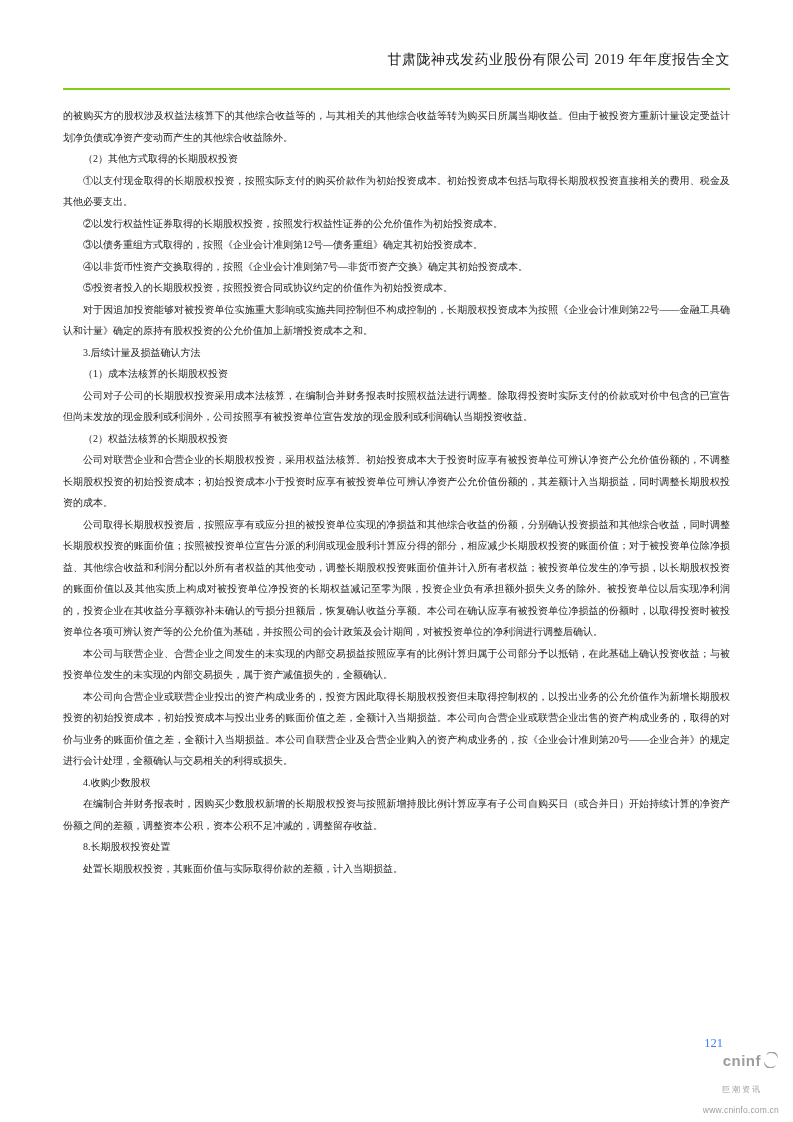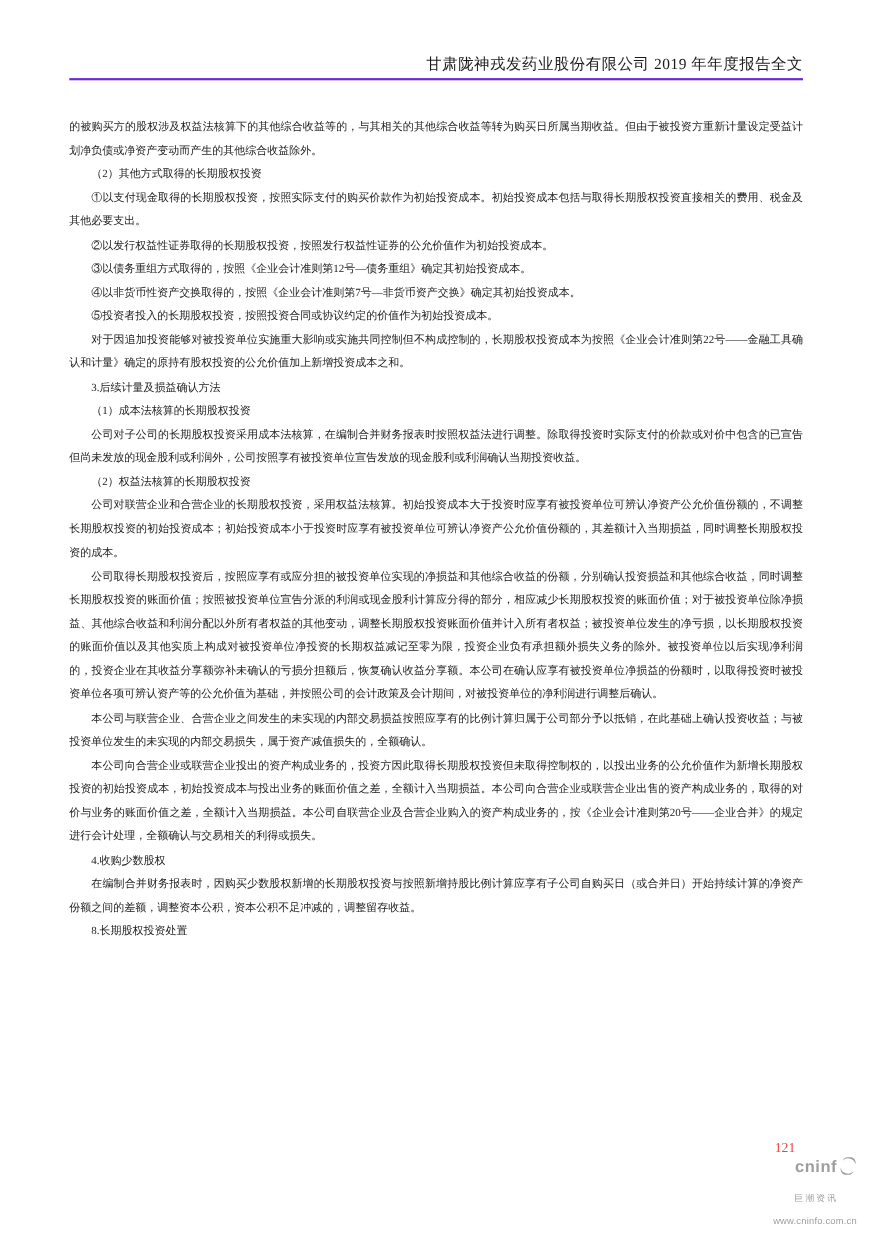--- a/index.html
+++ b/index.html
@@ -17,22 +17,22 @@
     overflow: hidden;
   }
   .page-header {
     position: absolute;
     top: 50px;
     left: 63px;
     width: 667px;
     text-align: right;
     font-size: 14px;
     line-height: 20px;
-    padding-bottom: 1px;
-    border-bottom: 2px solid #6d28d9;
+    padding-bottom: 18px;
+    border-bottom: 2px solid #84cc16;
     letter-spacing: 0.5px;
   }
   .doc-body {
     position: absolute;
     top: 105px;
     left: 63px;
     width: 667px;
     font-size: 10px;
     line-height: 21.5px;
     text-align: justify;
@@ -44,21 +44,21 @@
   }
   .doc-body p.indent {
     text-indent: 2em;
   }
   .page-number {
     position: absolute;
     top: 1036px;
     right: 70px;
     font-size: 12.5px;
     line-height: 14px;
-    color: #ef4444;
+    color: #3b82f6;
   }
   .cninfo-logo {
     position: absolute;
     top: 1052px;
     right: 14px;
     width: 110px;
     text-align: right;
     color: #9d9d9d;
     font-family: "Liberation Sans", sans-serif;
     line-height: 1;
@@ -116,20 +116,21 @@
       <p class="indent">（1）成本法核算的长期股权投资</p>
       <p class="indent">公司对子公司的长期股权投资采用成本法核算，在编制合并财务报表时按照权益法进行调整。除取得投资时实际支付的价款或对价中包含的已宣告但尚未发放的现金股利或利润外，公司按照享有被投资单位宣告发放的现金股利或利润确认当期投资收益。</p>
       <p class="indent">（2）权益法核算的长期股权投资</p>
       <p class="indent">公司对联营企业和合营企业的长期股权投资，采用权益法核算。初始投资成本大于投资时应享有被投资单位可辨认净资产公允价值份额的，不调整长期股权投资的初始投资成本；初始投资成本小于投资时应享有被投资单位可辨认净资产公允价值份额的，其差额计入当期损益，同时调整长期股权投资的成本。</p>
       <p class="indent">公司取得长期股权投资后，按照应享有或应分担的被投资单位实现的净损益和其他综合收益的份额，分别确认投资损益和其他综合收益，同时调整长期股权投资的账面价值；按照被投资单位宣告分派的利润或现金股利计算应分得的部分，相应减少长期股权投资的账面价值；对于被投资单位除净损益、其他综合收益和利润分配以外所有者权益的其他变动，调整长期股权投资账面价值并计入所有者权益；被投资单位发生的净亏损，以长期股权投资的账面价值以及其他实质上构成对被投资单位净投资的长期权益减记至零为限，投资企业负有承担额外损失义务的除外。被投资单位以后实现净利润的，投资企业在其收益分享额弥补未确认的亏损分担额后，恢复确认收益分享额。本公司在确认应享有被投资单位净损益的份额时，以取得投资时被投资单位各项可辨认资产等的公允价值为基础，并按照公司的会计政策及会计期间，对被投资单位的净利润进行调整后确认。</p>
       <p class="indent">本公司与联营企业、合营企业之间发生的未实现的内部交易损益按照应享有的比例计算归属于公司部分予以抵销，在此基础上确认投资收益；与被投资单位发生的未实现的内部交易损失，属于资产减值损失的，全额确认。</p>
       <p class="indent">本公司向合营企业或联营企业投出的资产构成业务的，投资方因此取得长期股权投资但未取得控制权的，以投出业务的公允价值作为新增长期股权投资的初始投资成本，初始投资成本与投出业务的账面价值之差，全额计入当期损益。本公司向合营企业或联营企业出售的资产构成业务的，取得的对价与业务的账面价值之差，全额计入当期损益。本公司自联营企业及合营企业购入的资产构成业务的，按《企业会计准则第20号——企业合并》的规定进行会计处理，全额确认与交易相关的利得或损失。</p>
       <p class="indent">4.收购少数股权</p>
       <p class="indent">在编制合并财务报表时，因购买少数股权新增的长期股权投资与按照新增持股比例计算应享有子公司自购买日（或合并日）开始持续计算的净资产份额之间的差额，调整资本公积，资本公积不足冲减的，调整留存收益。</p>
       <p class="indent">8.长期股权投资处置</p>
+      <p class="indent">处置长期股权投资，其账面价值与实际取得价款的差额，计入当期损益。</p>
     </div>
 
   <div class="page-number">121</div>
 
   <div class="cninfo-logo">
     <div class="logo-top">
       <span class="logo-brand">cninf</span>
       <span class="swirl">
         <svg viewBox="0 0 32 32" width="16" height="16" aria-hidden="true">
           <path d="M29 13 A 13 12 0 0 0 6 6.5 A 9.5 8.5 0 0 1 29 13 Z" fill="#9d9d9d"></path>

